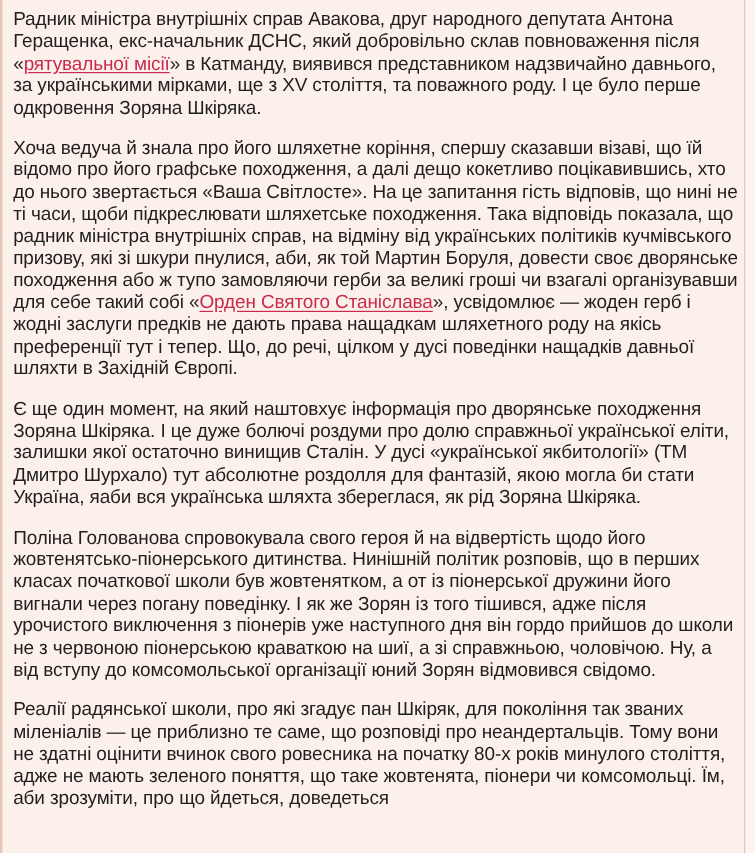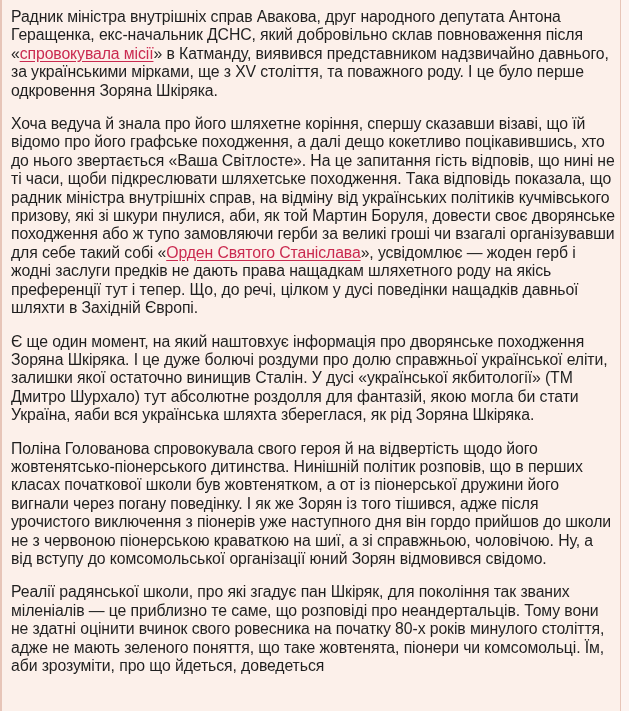--- a/index.html
+++ b/index.html
@@ -35,18 +35,18 @@
   .article-card a {
     color: var(--link-color, #ca2a50);
     text-decoration: underline;
     text-underline-offset: 2px;
   }
 </style>
 </head>
 <body>
 
 <article class="article-card">
-  <p>Радник міністра внутрішніх справ Авакова, друг народного депутата Антона Геращенка, екс-начальник ДСНС, який добровільно склав повноваження після «<a href="#">спровокувала місії</a>» в Катманду, виявився представником надзвичайно давнього, за українськими мірками, ще з XV століття, та поважного роду. І це було перше одкровення Зоряна Шкіряка.</p>
+  <p>Радник міністра внутрішніх справ Авакова, друг народного депутата Антона Геращенка, екс-начальник ДСНС, який добровільно склав повноваження після «<a href="#">рятувальної місії</a>» в Катманду, виявився представником надзвичайно давнього, за українськими мірками, ще з XV століття, та поважного роду. І це було перше одкровення Зоряна Шкіряка.</p>
   <p>Хоча ведуча й знала про його шляхетне коріння, спершу сказавши візаві, що їй відомо про його графське походження, а далі дещо кокетливо поцікавившись, хто до нього звертається «Ваша Світлосте». На це запитання гість відповів, що нині не ті часи, щоби підкреслювати шляхетське походження. Така відповідь показала, що радник міністра внутрішніх справ, на відміну від українських політиків кучмівського призову, які зі шкури пнулися, аби, як той Мартин Боруля, довести своє дворянське походження або ж тупо замовляючи герби за великі гроші чи взагалі організувавши для себе такий собі «<a href="#">Орден Святого Станіслава</a>», усвідомлює — жоден герб і жодні заслуги предків не дають права нащадкам шляхетного роду на якісь преференції тут і тепер. Що, до речі, цілком у дусі поведінки нащадків давньої шляхти в Західній Європі.</p>
   <p>Є ще один момент, на який наштовхує інформація про дворянське походження Зоряна Шкіряка. І це дуже болючі роздуми про долю справжньої української еліти, залишки якої остаточно винищив Сталін. У дусі «української якбитології» (ТМ Дмитро Шурхало) тут абсолютне роздолля для фантазій, якою могла би стати Україна, яаби вся українська шляхта збереглася, як рід Зоряна Шкіряка.</p>
   <p>Поліна Голованова спровокувала свого героя й на відвертість щодо його жовтенятсько-піонерського дитинства. Нинішній політик розповів, що в перших класах початкової школи був жовтенятком, а от із піонерської дружини його вигнали через погану поведінку. І як же Зорян із того тішився, адже після урочистого виключення з піонерів уже наступного дня він гордо прийшов до школи не з червоною піонерською краваткою на шиї, а зі справжньою, чоловічою. Ну, а від вступу до комсомольської організації юний Зорян відмовився свідомо.</p>
   <p>Реалії радянської школи, про які згадує пан Шкіряк, для покоління так званих міленіалів — це приблизно те саме, що розповіді про неандертальців. Тому вони не здатні оцінити вчинок свого ровесника на початку 80-х років минулого століття, адже не мають зеленого поняття, що таке жовтенята, піонери чи комсомольці. Їм, аби зрозуміти, про що йдеться, доведеться</p>
 </article>
 
 </body></html>

